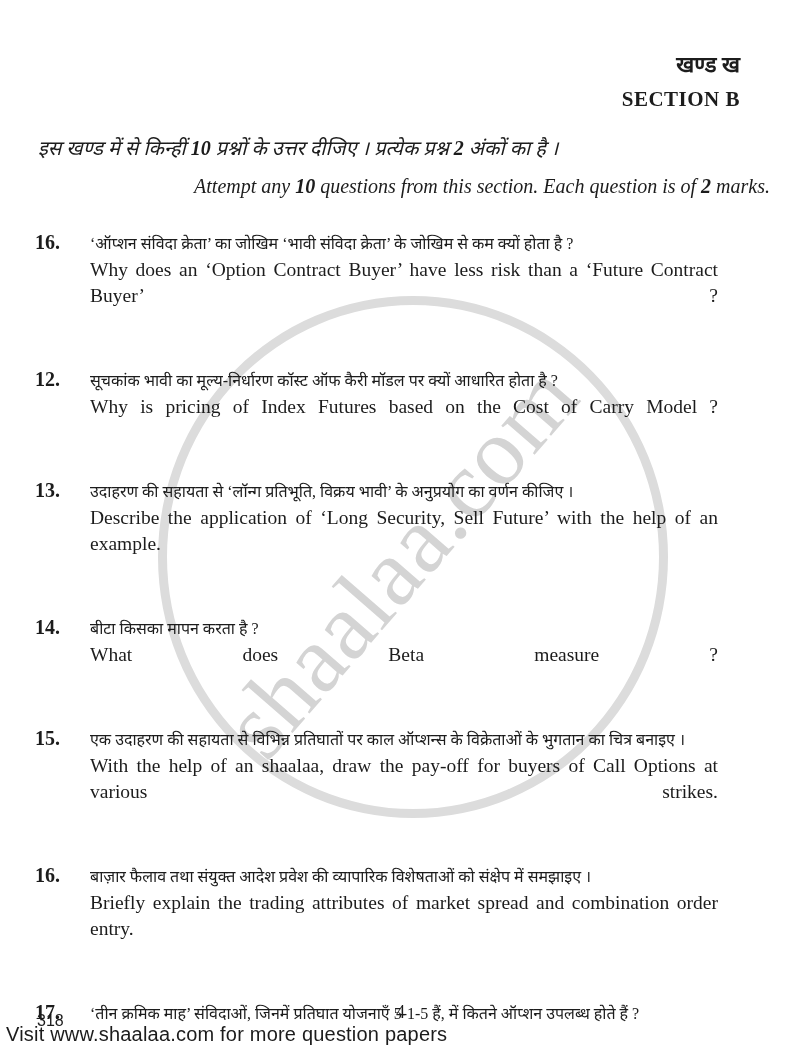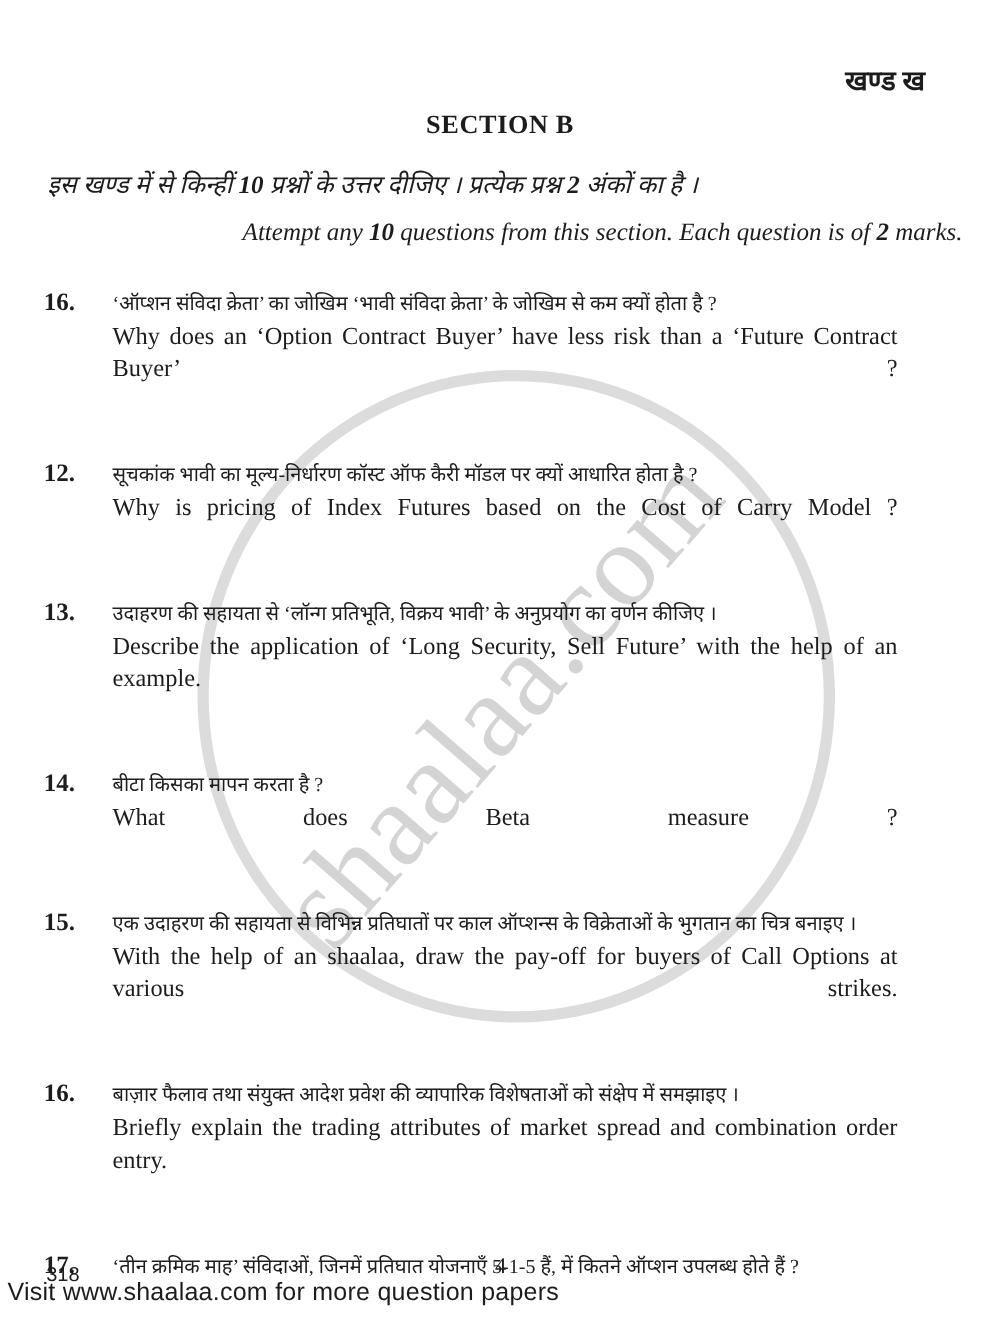--- a/index.html
+++ b/index.html
@@ -38,21 +38,21 @@
   .content{position:relative;z-index:1;}
   .heading-hi{
     margin:52px 60px 0 60px;
     text-align:right;
     font-weight:bold;
     font-size:22px;
     line-height:26px;
   }
   .heading-en{
     margin:9px 60px 0 60px;
-    text-align:center;
+    text-align:right;
     font-weight:bold;
     font-size:21px;
     line-height:24px;
     letter-spacing:0.5px;
   }
   .instructions{margin:22px 30px 0 38px;}
   .instr{margin:0;font-style:italic;}
   .instr-hi{font-size:20px;line-height:30px;}
   .instr-en{font-size:20px;line-height:28px;margin-top:9px;text-align:right;}
   .instr .num{font-weight:bold;}

